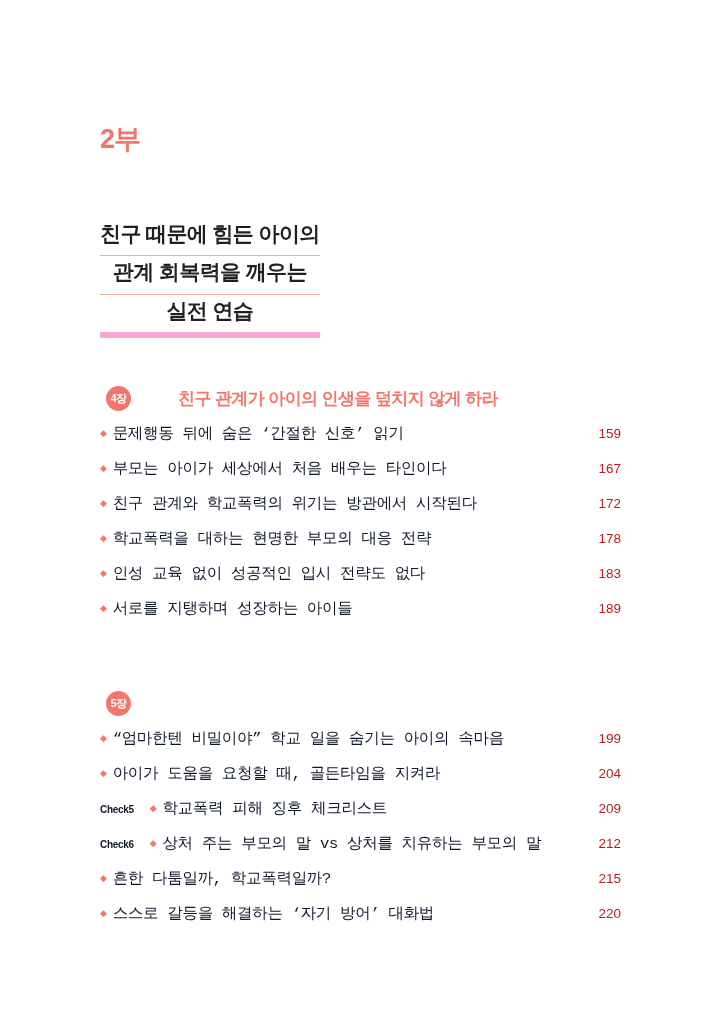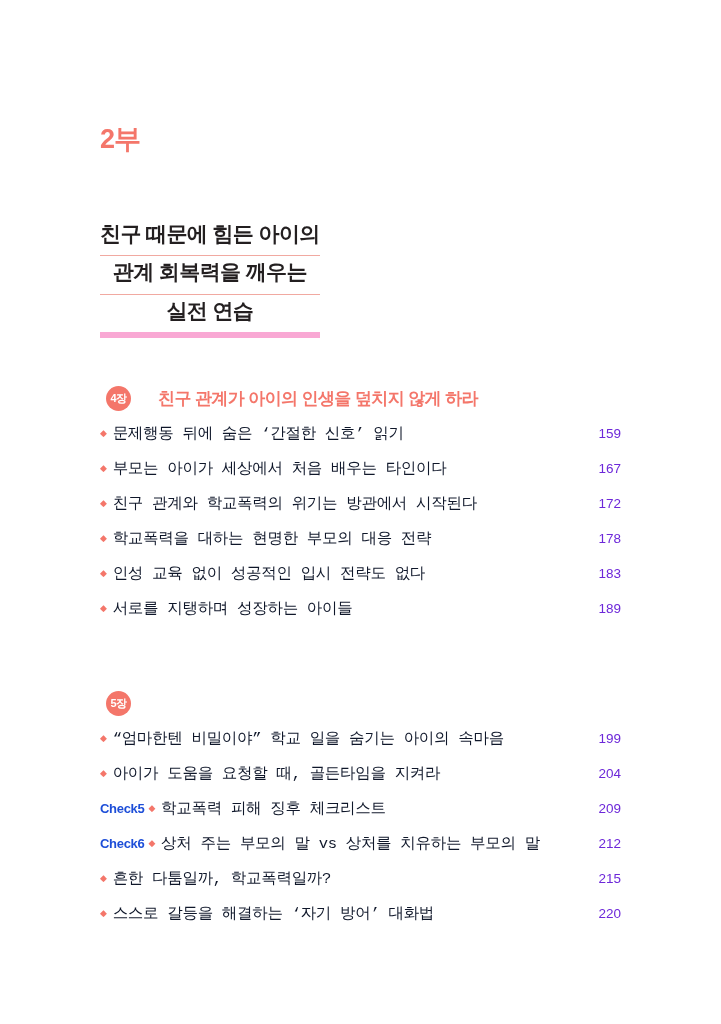--- a/index.html
+++ b/index.html
@@ -60,20 +60,21 @@
 
   
   .chapter {
     margin-top: 48px;
   }
   .chapter-head {
     display: flex;
     align-items: center;
     margin-left: 6px;
     margin-bottom: 10px;
+    gap: 20px;
   }
   .chapter-badge {
     width: 25px;
     height: 25px;
     border-radius: 50%;
     background: #f4766a;
     color: #ffffff;
     font-family: "Liberation Sans", sans-serif;
     font-weight: bold;
     font-size: 11px;
@@ -98,43 +99,43 @@
   .toc-item {
     display: flex;
     align-items: baseline;
     height: 35px;
     font-size: 15.5px;
     letter-spacing: -0.3px;
   }
   .toc-check {
     font-family: "Liberation Sans", sans-serif;
     font-weight: bold;
-    font-size: 13px;
-    color: #1d4ed8;
-    margin-right: 4px;
+    font-size: 10px;
+    color: #0f172a;
+    margin-right: 16px;
     white-space: nowrap;
     letter-spacing: -0.3px;
   }
   .toc-bullet {
     color: #f4766a;
     font-size: 9px;
     margin-right: 6px;
     line-height: 1;
     position: relative;
     top: -2px;
   }
   .toc-label {
     flex: 1 1 auto;
     color: #0f172a;
     white-space: nowrap;
     font-family: Liberation Mono, monospace;
   }
   .toc-page {
     flex: 0 0 auto;
-    color: #6d28d9;
+    color: #b91c1c;
     font-family: "Liberation Sans", sans-serif;
     font-size: 13.5px;
     text-align: right;
     width: 34px;
     letter-spacing: 0px;
   }
   .chapter-5 { margin-top: 58px; }
 </style>
 </head>
 <body>

